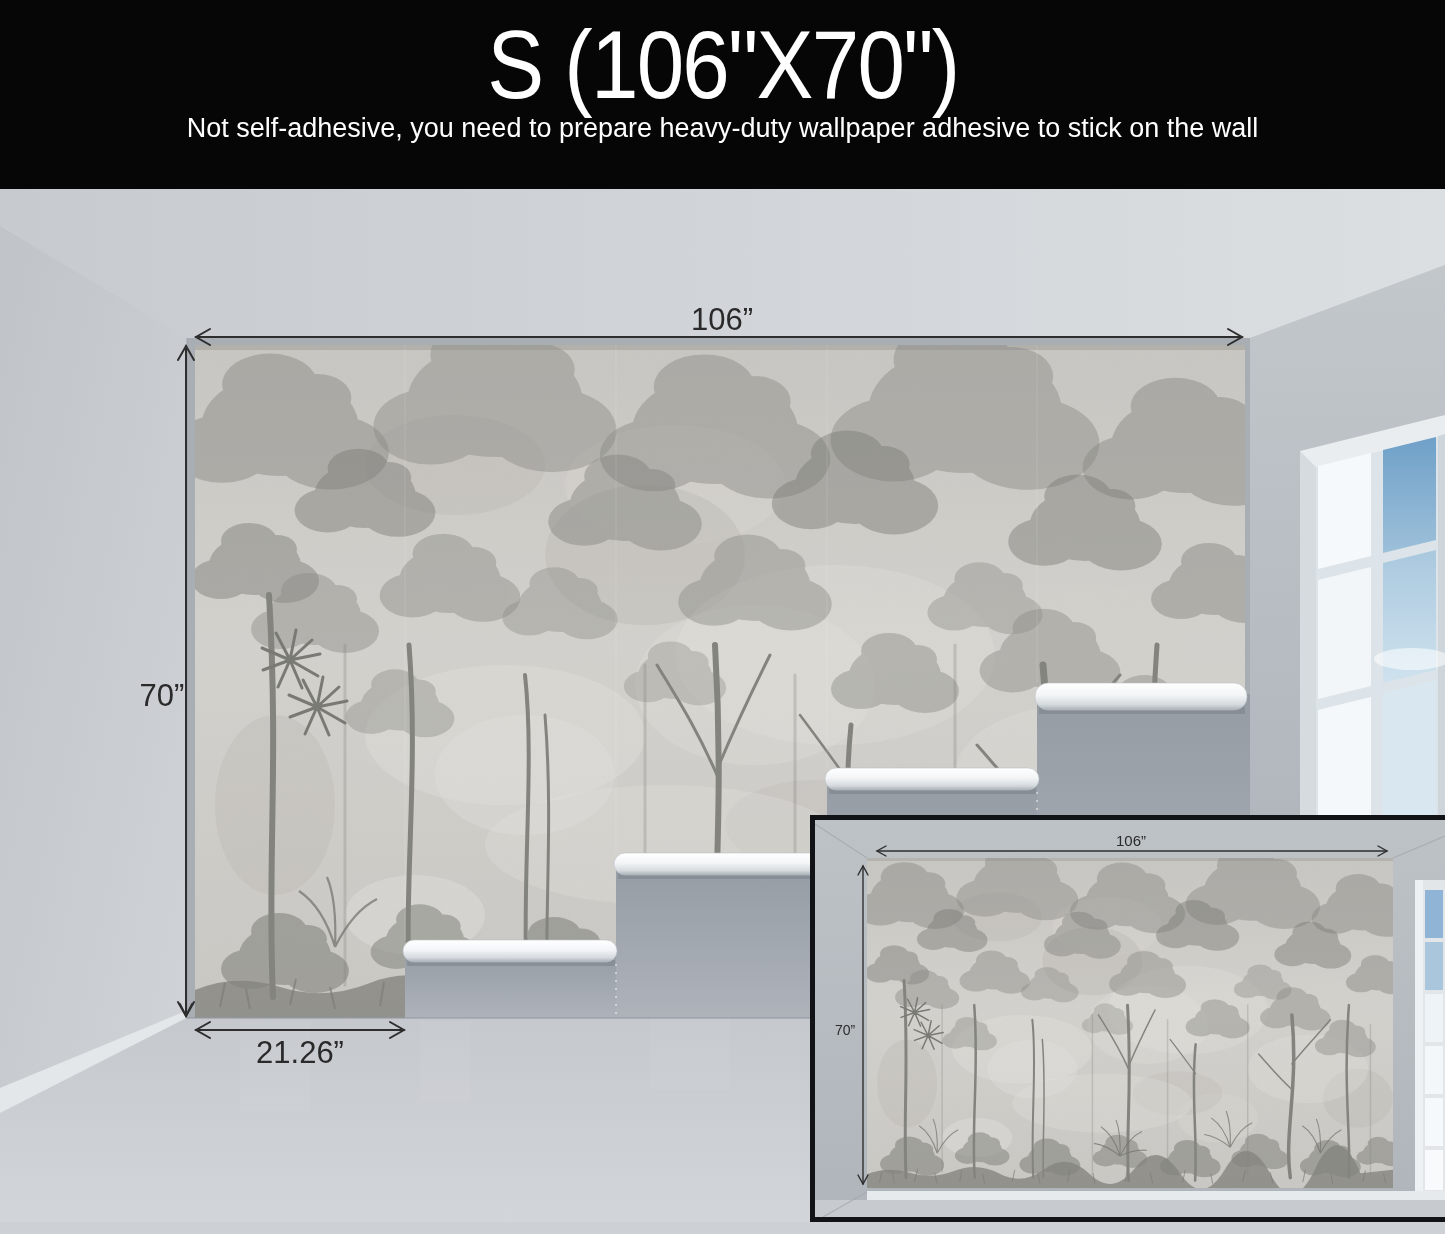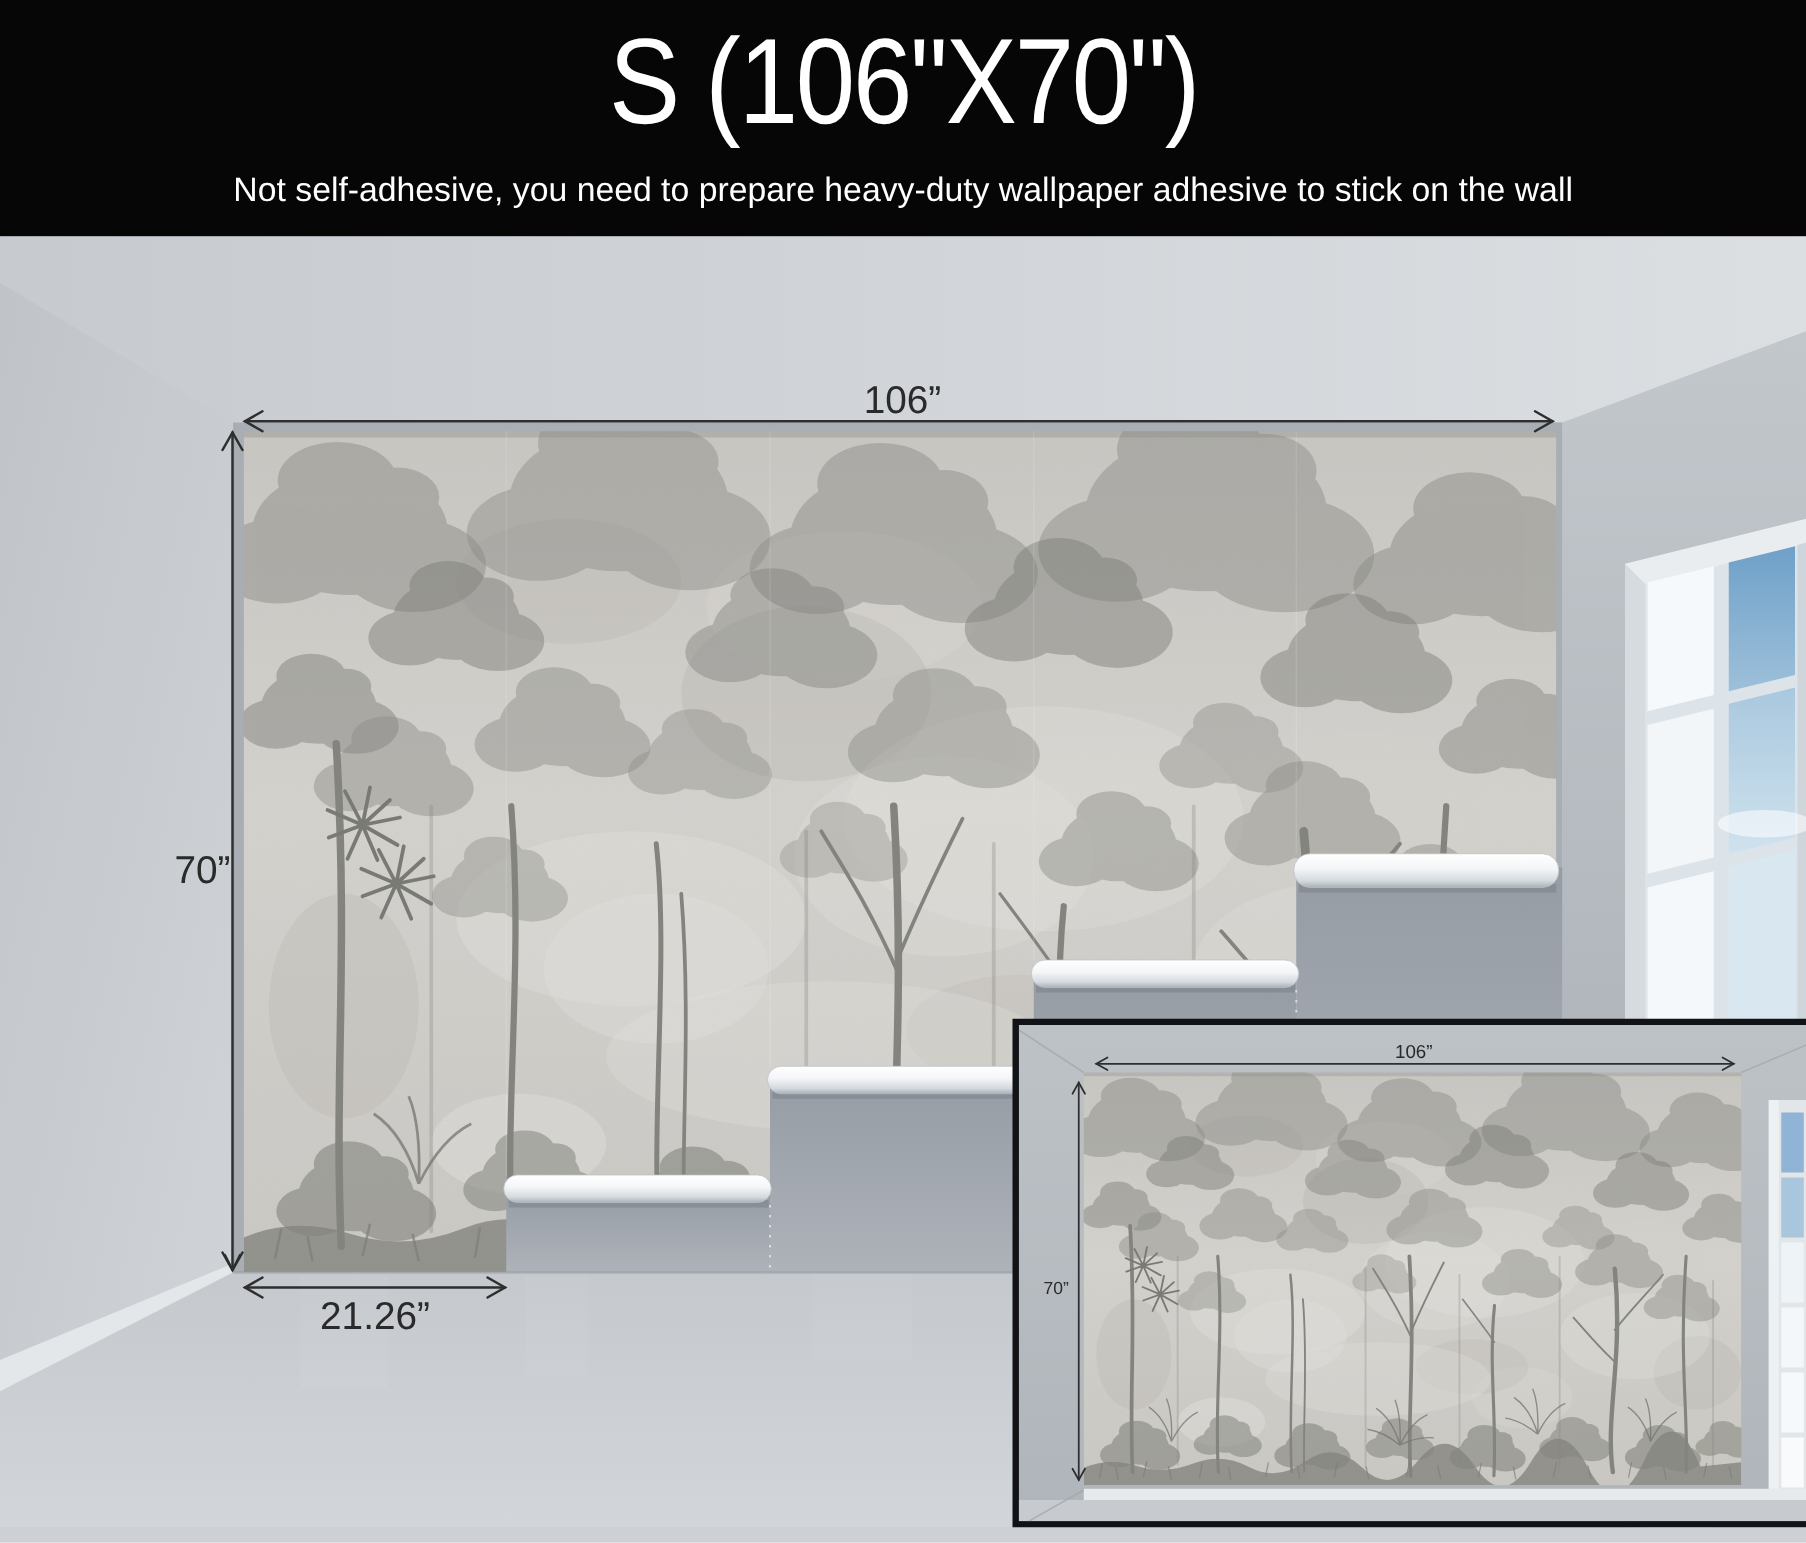--- a/index.html
+++ b/index.html
@@ -3,21 +3,21 @@
 <meta charset="utf-8">
 <style>
   html,body{margin:0;padding:0;background:#e9e9e9;}
   #stage{position:relative;width:1445px;height:1234px;overflow:hidden;
          font-family:"Liberation Sans",sans-serif;background:#cdd1d5;}
   
   #header{position:absolute;left:0;top:0;width:1445px;height:201px;background:#060606;
           display:flex;flex-direction:column;align-items:center;justify-content:flex-start;}
   #size-title{color:#ffffff;font-size:97px;font-weight:400;letter-spacing:-2px;
               line-height:1.0;margin-top:16px;transform:scaleX(.88);transform-origin:center;}
-  #subtitle{color:#ffffff;font-size:27px;font-weight:400;margin-top:24px;letter-spacing:0;}
+  #subtitle{color:#ffffff;font-size:27px;font-weight:400;margin-top:0;letter-spacing:0;}
   
   #scene{position:absolute;left:0;top:189px;width:1445px;height:1033px;}
   svg text{font-family:"Liberation Sans",sans-serif;}
   .dimtxt{fill:#2a2a2a;font-size:31px;}
   .dimtxt-small{fill:#2a2a2a;}
 </style>
 </head>
 <body>
 
 <div id="stage">

